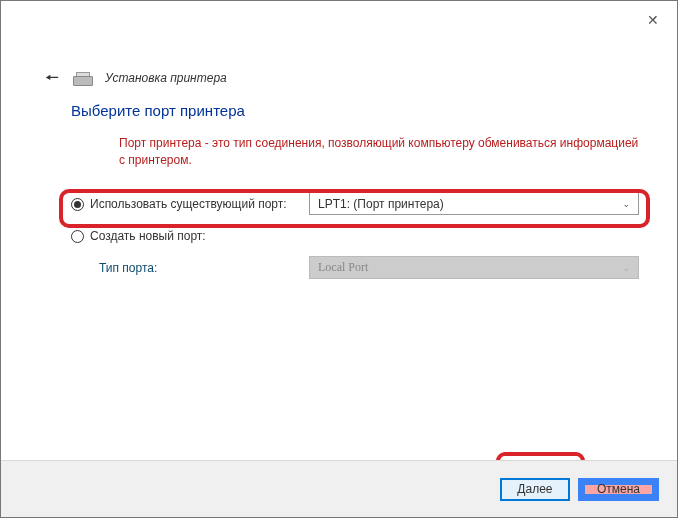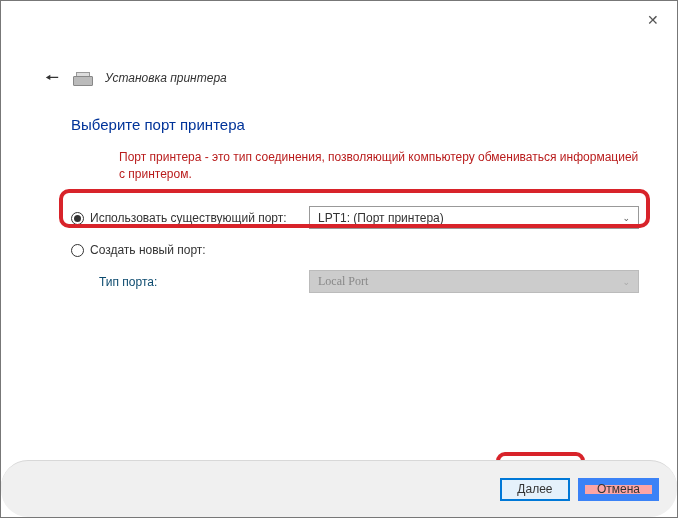--- a/index.html
+++ b/index.html
@@ -64,21 +64,21 @@
       border: 1px solid #888;
       border-radius: 1px;
     }
     .wizard-title {
       font-size: 12px;
       color: #333;
       font-style: italic;
     }
     .content {
       position: absolute;
-      top: 115px;
+      top: 101px;
       left: 70px;
       right: 38px;
     }
     .page-heading {
       color: #003399;
       font-size: 15px;
       font-weight: normal;
       margin-bottom: 16px;
     }
     .page-desc {
@@ -178,21 +178,20 @@
       left: 0;
       right: 0;
       height: 57px;
       background: #f0f0f0;
       border-top: 1px solid #d8d8d8;
       display: flex;
       align-items: center;
       justify-content: flex-end;
       padding-right: 18px;
       gap: 8px;
-      border-radius: 27px;
     }
     .btn {
       min-width: 70px;
       height: 23px;
       border: 7px solid #3b82f6;
       background: #fca5a5;
       font-size: 12px;
       color: #333;
       display: inline-flex;
       align-items: center;

